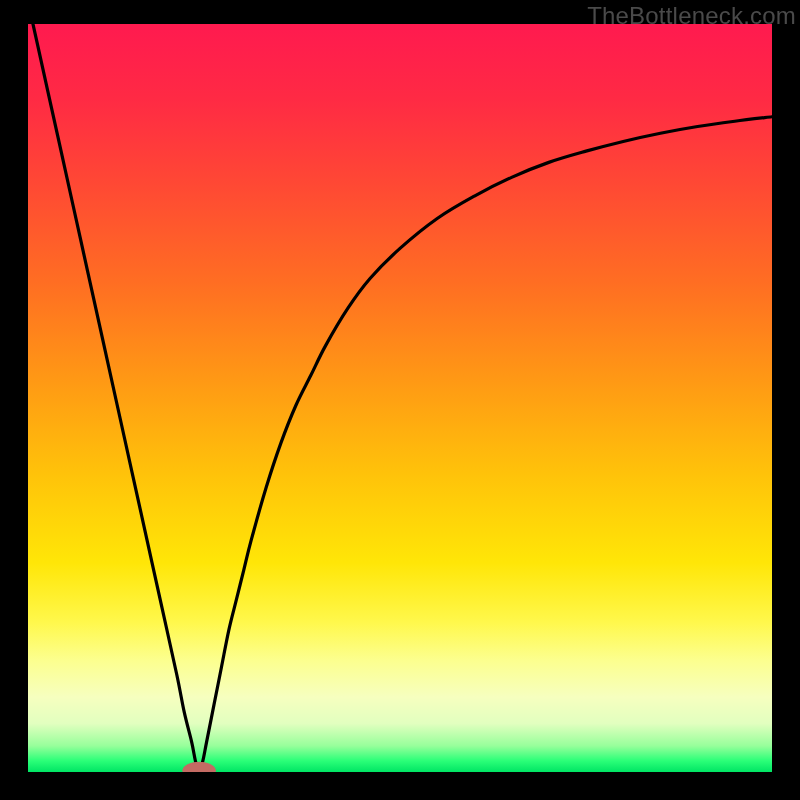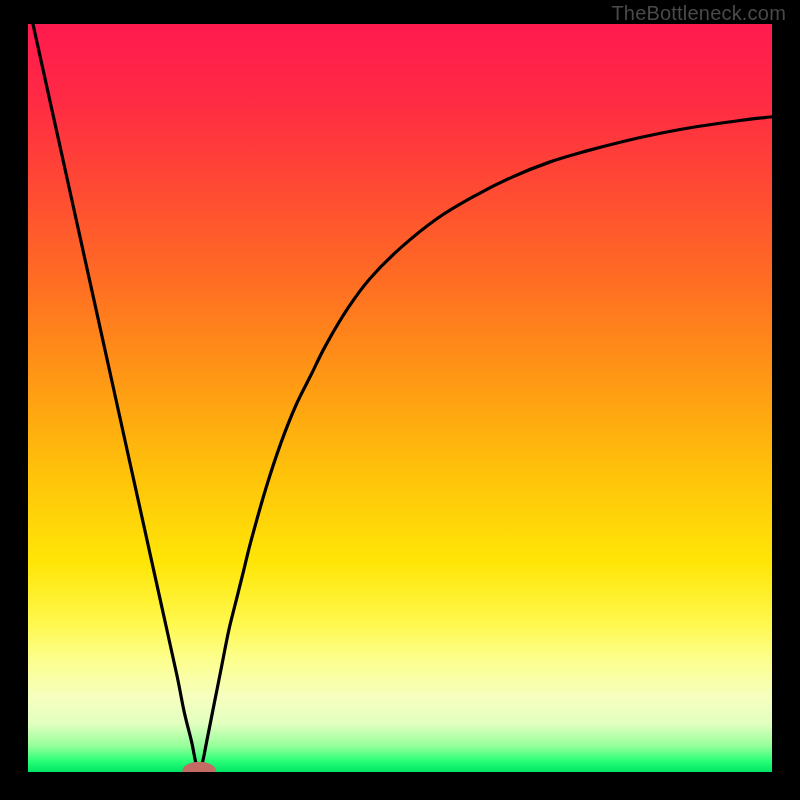--- a/index.html
+++ b/index.html
@@ -13,23 +13,23 @@
   }
   .frame {
     position: relative;
     width: 800px;
     height: 800px;
     background: #000;
   }
   .attribution {
     position: absolute;
     top: 2px;
-    right: 14px;
+    right: 4px;
     color: #4a4a4a;
-    font-size: 20px;
+    font-size: 24px;
     letter-spacing: 0.2px;
     z-index: 10;
     user-select: none;
   }
   .plot-wrap {
     position: absolute;
     
     left: 28px;
     right: 28px;
     bottom: 28px;

